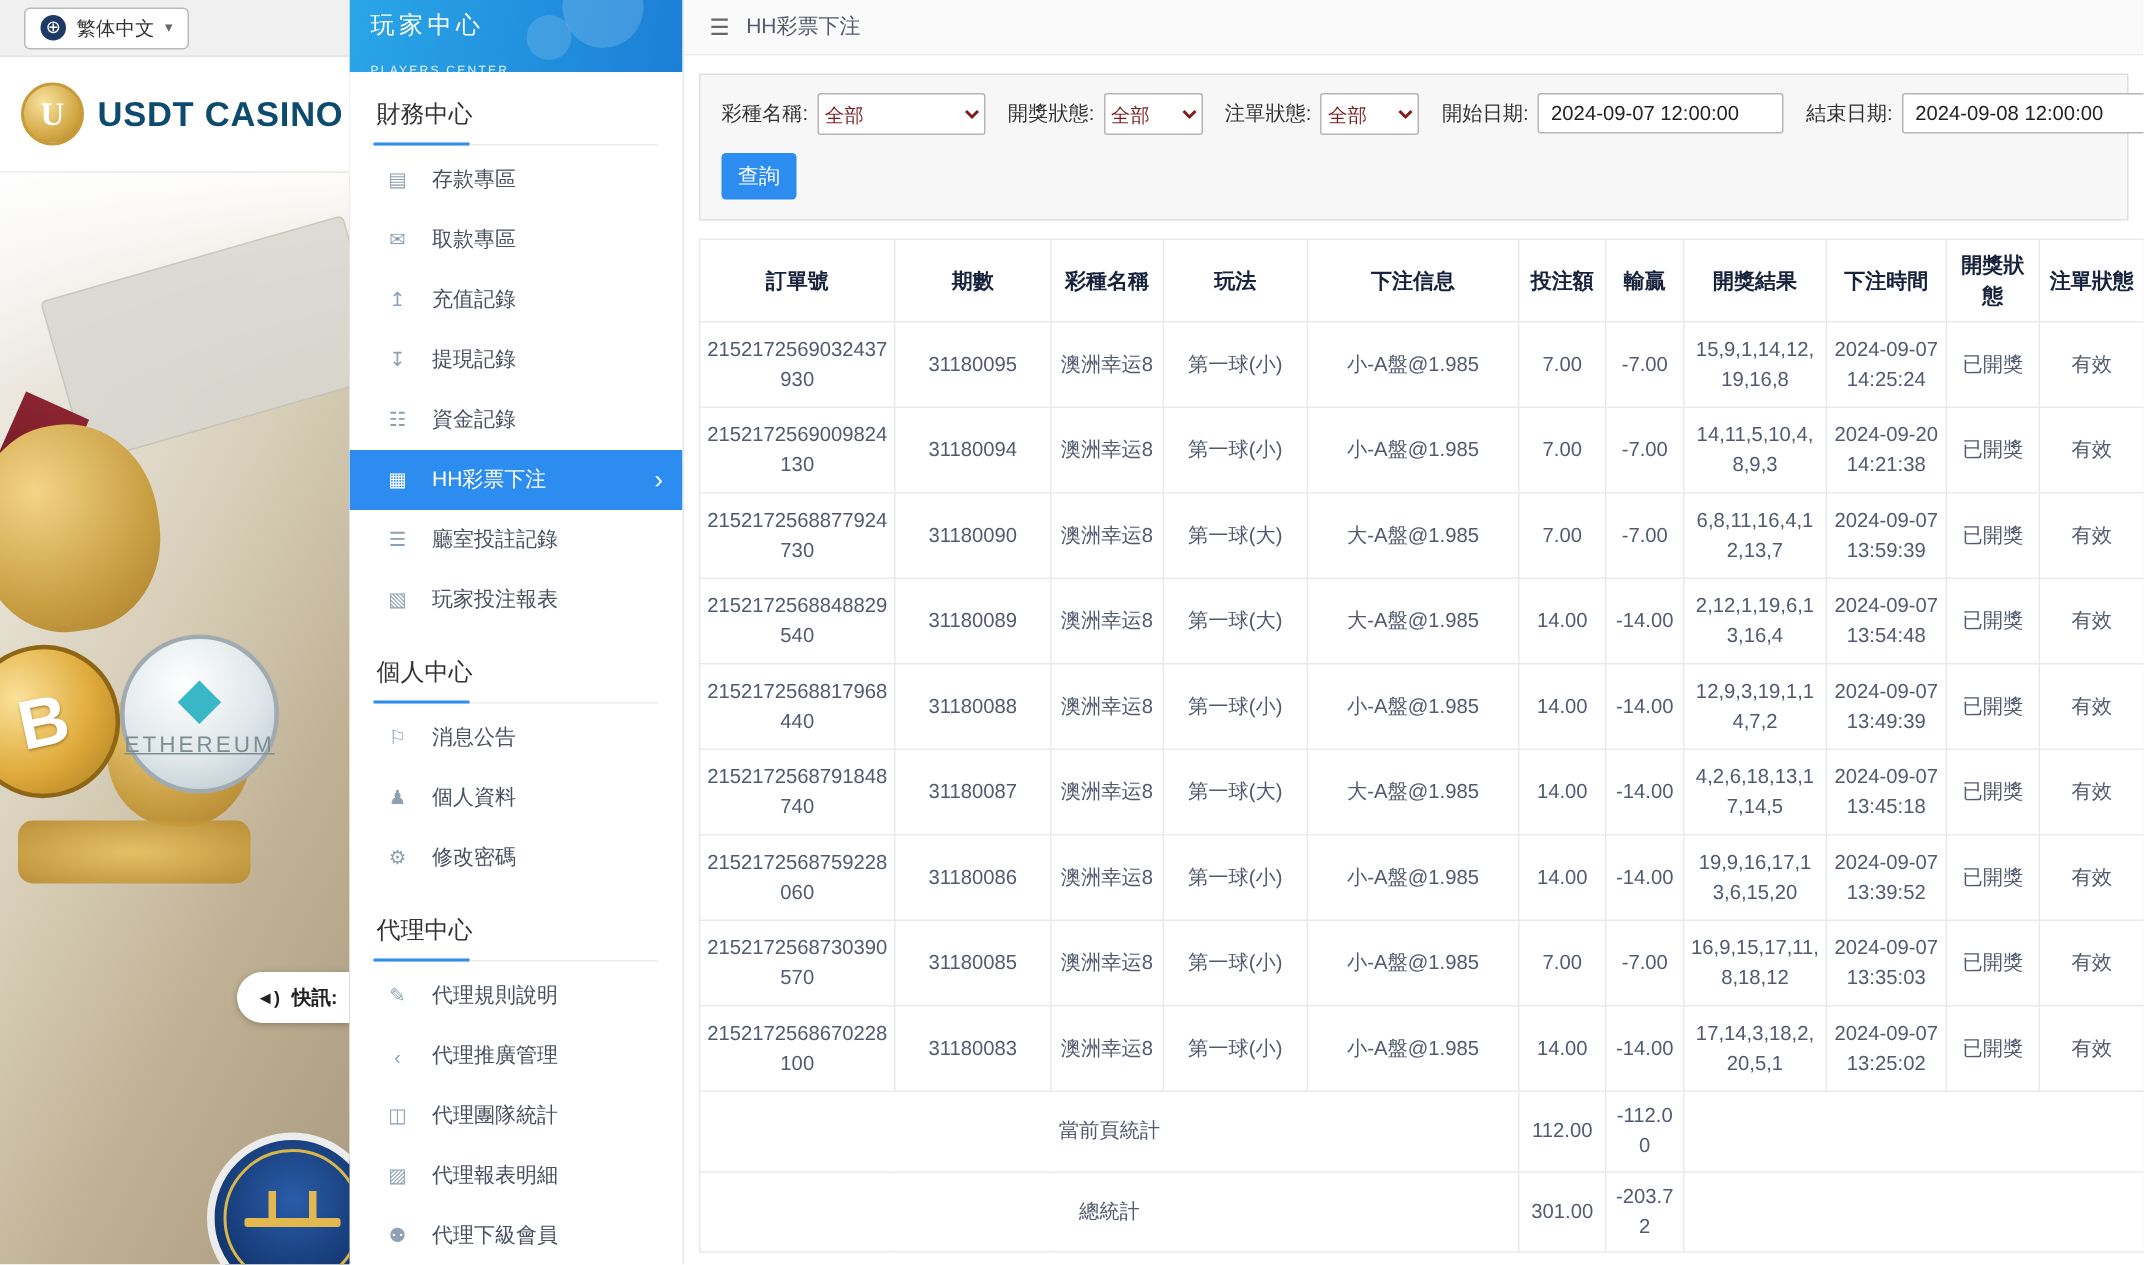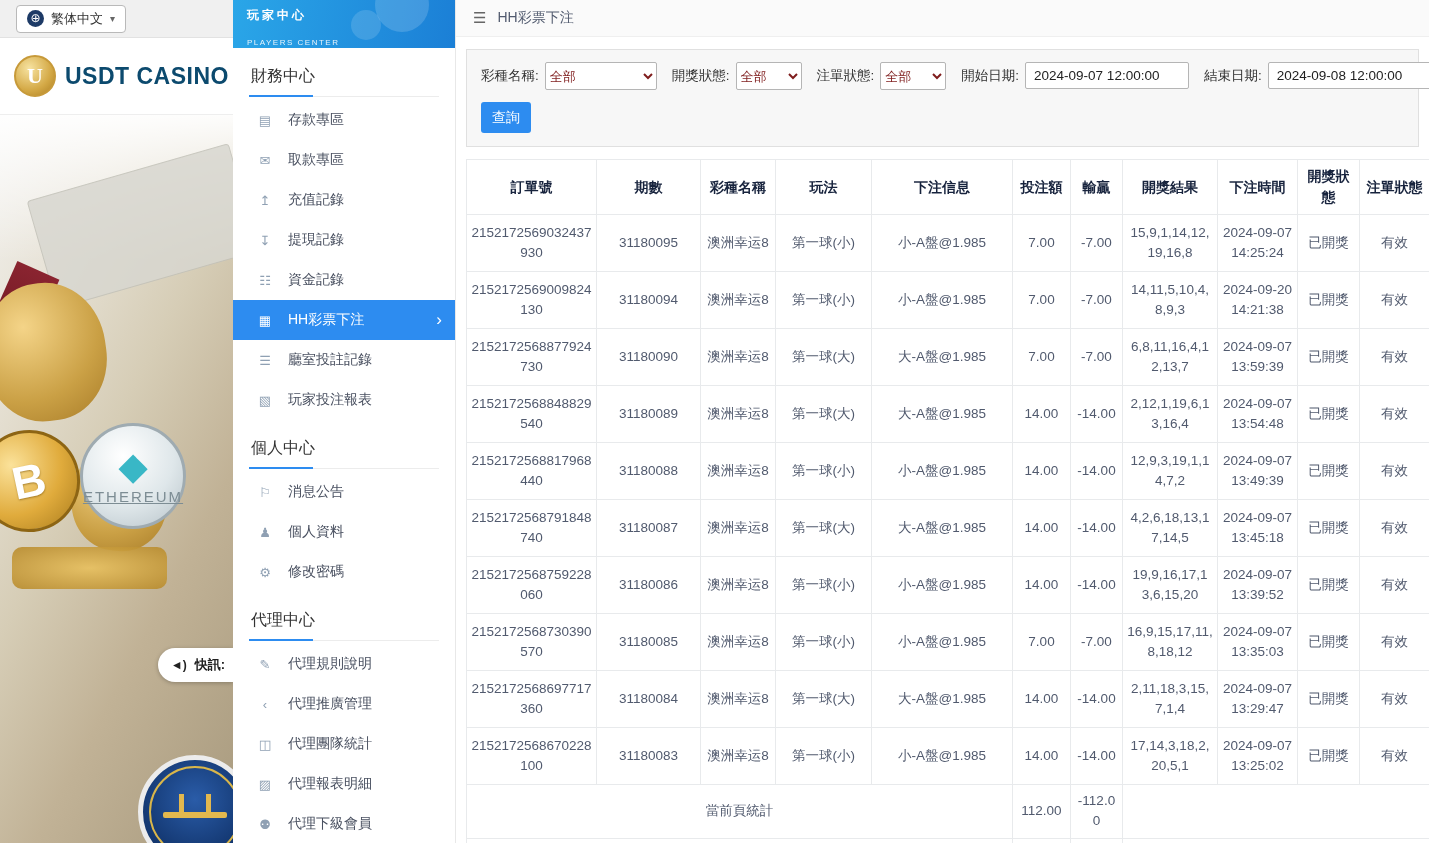--- a/index.html
+++ b/index.html
@@ -34,21 +34,21 @@
   .bottom-logo::before { content:""; position:absolute; inset:6px; border:2px solid #d9b64a; border-radius:50%; }
   .bridge-deck { position:absolute; left:20px; right:20px; top:52px; height:6px; background:#e3b84e; border-radius:2px; }
   .tower { position:absolute; width:5px; height:24px; background:#e3b84e; top:34px; }
   .tower.l { left:36px; } .tower.r { right:36px; }
 
   
   .sidebar { width:223px; flex:0 0 223px; background:#fff; border-right:1px solid #e8e8e8; overflow:hidden; }
   .sb-header { height:48px; background:linear-gradient(100deg,#2aa6e8 0%,#1b7fd6 100%); color:#fff; padding:7px 0 0 14px; position:relative; overflow:hidden; }
   .sb-header::before { content:""; position:absolute; width:54px; height:54px; border-radius:50%; background:rgba(255,255,255,.16); right:26px; top:-22px; }
   .sb-header::after { content:""; position:absolute; width:30px; height:30px; border-radius:50%; background:rgba(255,255,255,.14); right:74px; top:10px; }
-  .sb-title { font-size:12px; font-weight:bold; letter-spacing:3px; }
+  .sb-title { font-size:16px; font-weight:normal; letter-spacing:3px; }
   .sb-sub { font-size:8px; color:rgba(255,255,255,.88); letter-spacing:1.5px; margin-top:14px; }
   .sb-section-title { position:relative; margin:8px 16px 3px; padding:10px 2px 9px; font-size:16px; color:#333; border-bottom:1px solid #ececec; }
   .sb-section-title::after { content:""; position:absolute; left:0; bottom:-1px; width:64px; height:2px; background:#2d8cf0; }
   .sb-item { display:flex; align-items:center; height:40px; padding-left:24px; gap:15px; font-size:14px; color:#495060; cursor:pointer; position:relative; }
   .sb-item .glyph { width:16px; text-align:center; color:#8fa0b3; font-size:13px; }
   .sb-item.active { background:#2d8cf0; color:#fff; }
   .sb-item.active .glyph { color:#fff; }
   .sb-item .chev { position:absolute; right:13px; font-size:17px; color:#fff; }
 
   
@@ -362,33 +362,20 @@
               <td>第一球(小)</td>
               <td>小-A盤@1.985</td>
               <td>7.00</td>
               <td>-7.00</td>
               <td>16,9,15,17,11,8,18,12</td>
               <td>2024-09-07 13:35:03</td>
               <td>已開獎</td>
               <td>有效</td>
             </tr>
 
-            <tr class="data-row">
-              <td>2152172568697717360</td>
-              <td>31180084</td>
-              <td>澳洲幸运8</td>
-              <td>第一球(大)</td>
-              <td>大-A盤@1.985</td>
-              <td>14.00</td>
-              <td>-14.00</td>
-              <td>2,11,18,3,15,7,1,4</td>
-              <td>2024-09-07 13:29:47</td>
-              <td>已開獎</td>
-              <td>有效</td>
-            </tr>
 
             <tr class="data-row">
               <td>2152172568670228100</td>
               <td>31180083</td>
               <td>澳洲幸运8</td>
               <td>第一球(小)</td>
               <td>小-A盤@1.985</td>
               <td>14.00</td>
               <td>-14.00</td>
               <td>17,14,3,18,2,20,5,1</td>

